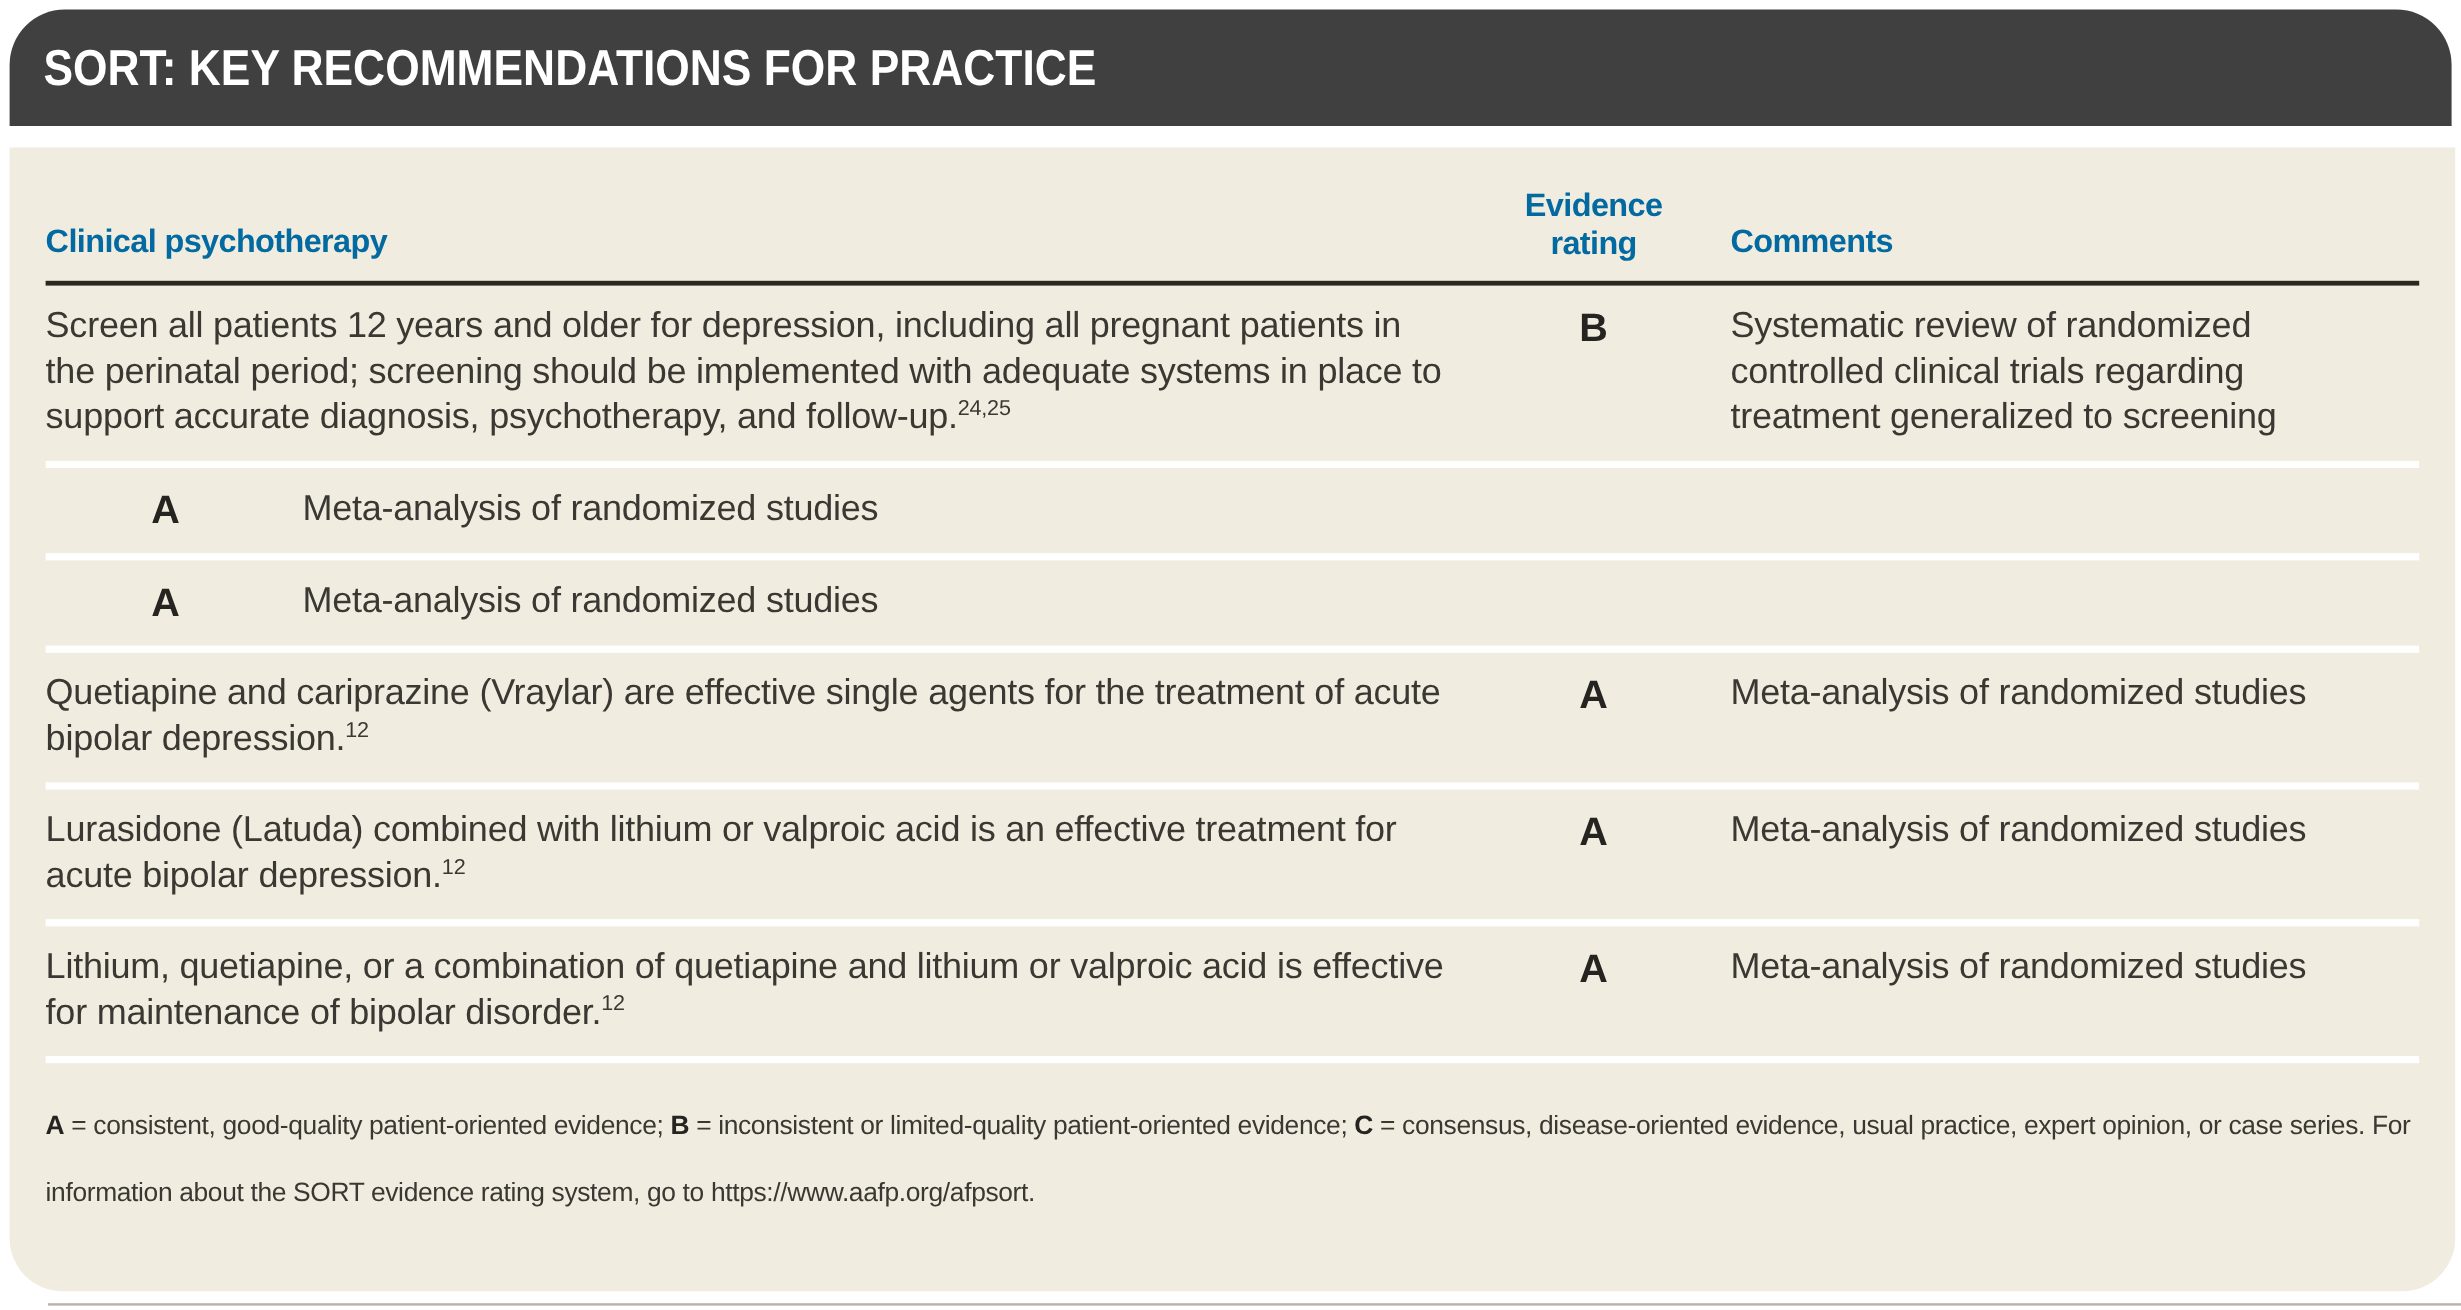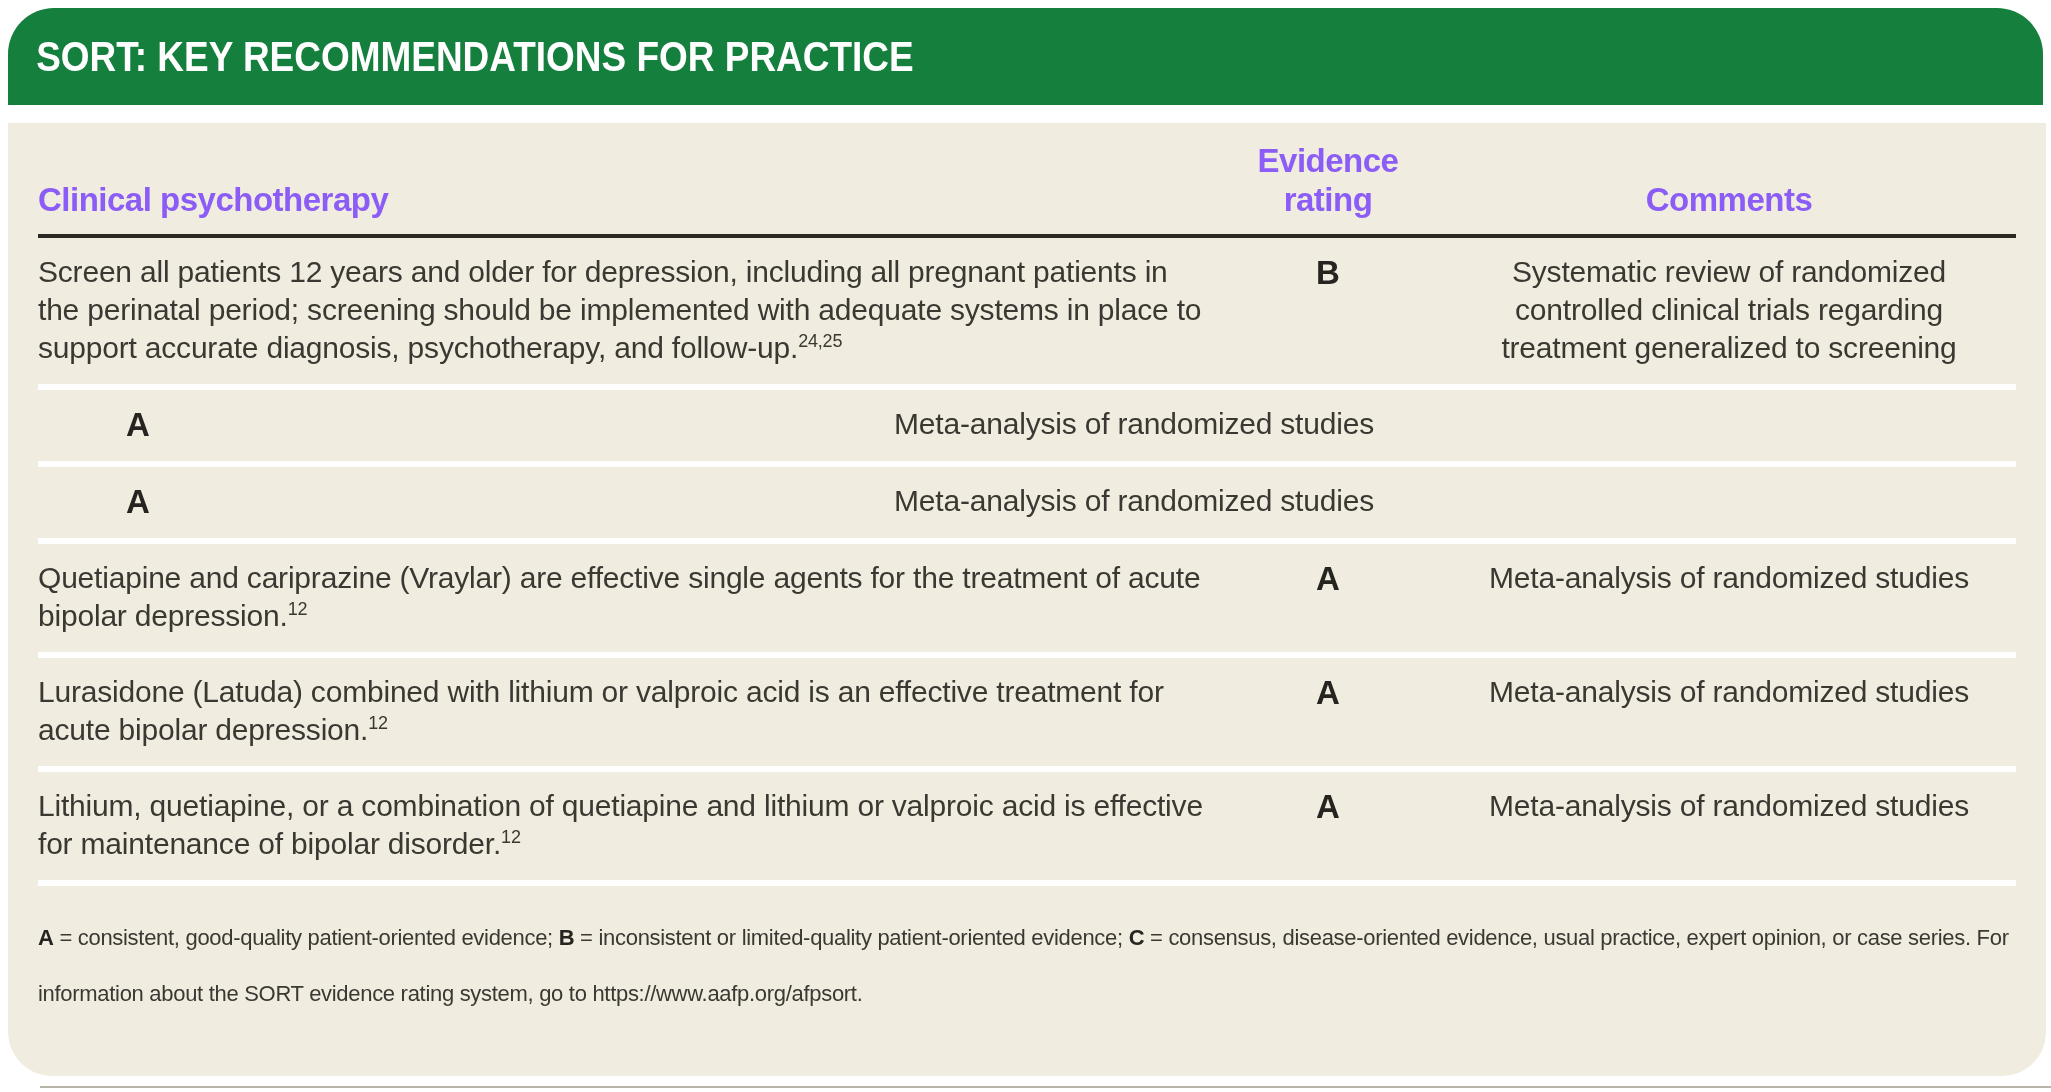--- a/index.html
+++ b/index.html
@@ -1,42 +1,42 @@
 <!DOCTYPE html>
 <html><head>
 <meta charset="utf-8">
 <style>
   * { margin:0; padding:0; box-sizing:border-box; }
   html,body { width:2051px; height:1092px; background:#ffffff;
     font-family:"Liberation Sans", sans-serif; }
   .page { position:relative; width:2051px; height:1092px; background:#ffffff; overflow:hidden; }
 
   .title-bar { position:absolute; left:8px; top:8px; width:2035px; height:97px;
-    background:#15803d; border-radius:46px 46px 0 0;
+    background:#404040; border-radius:46px 46px 0 0;
     display:flex; align-items:center; }
   .title { color:#ffffff; font-weight:bold; font-size:42px; letter-spacing:0px;
     padding-left:32px; white-space:nowrap;
     transform:scaleX(0.88); transform-origin:left center; }
 
   .card { position:absolute; left:8px; top:123px; width:2038px; height:953px;
     background:#f0ecdf; border-radius:0 0 44px 44px; padding:0 30px; }
 
   .head-row { display:flex; align-items:flex-end; height:111px; padding-bottom:14px; }
-  .head-label { font-weight:bold; font-size:33px; color:#8b5cf6; letter-spacing:-0.5px;
+  .head-label { font-weight:bold; font-size:27px; color:#0369a1; letter-spacing:-0.5px;
     line-height:1.18; }
   .rating-head { display:inline-block; max-width:160px; text-align:center; }
   .rule { height:4px; background:#2b2822; }
 
   .row { display:flex; padding:15px 0 17px; }
   .divider { height:6px; background:#ffffff; }
 
   .cell-rec { width:1190px; padding-right:24px; }
   .cell-rating { width:200px; text-align:center; font-weight:bold; font-size:33px;
     color:#262420; padding-top:1px; }
-  .cell-com { flex:1; padding-left:14px;text-align:center; }
+  .cell-com { flex:1; padding-left:14px; }
   .com-inner { display:inline-block; max-width:520px; }
 
   .body-text, .cell-rec, .cell-com { font-size:30px; line-height:38px; color:#3b3833;
     letter-spacing:-0.2px; }
   sup { font-size:60%; vertical-align:super; line-height:0;text-align:center; }
 
   .footnote { padding-top:24px; font-size:22px; line-height:56px; color:#3b3833;
     letter-spacing:-0.3px; }
   .footnote b { color:#262420; }
 

